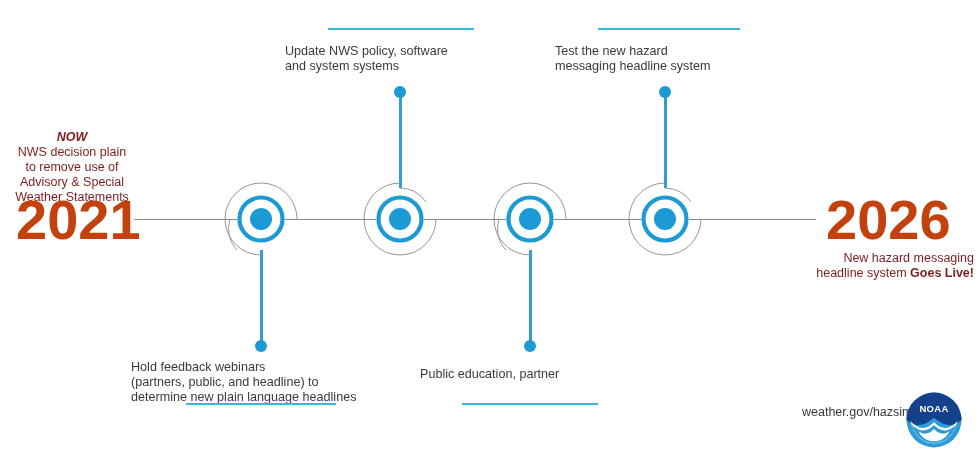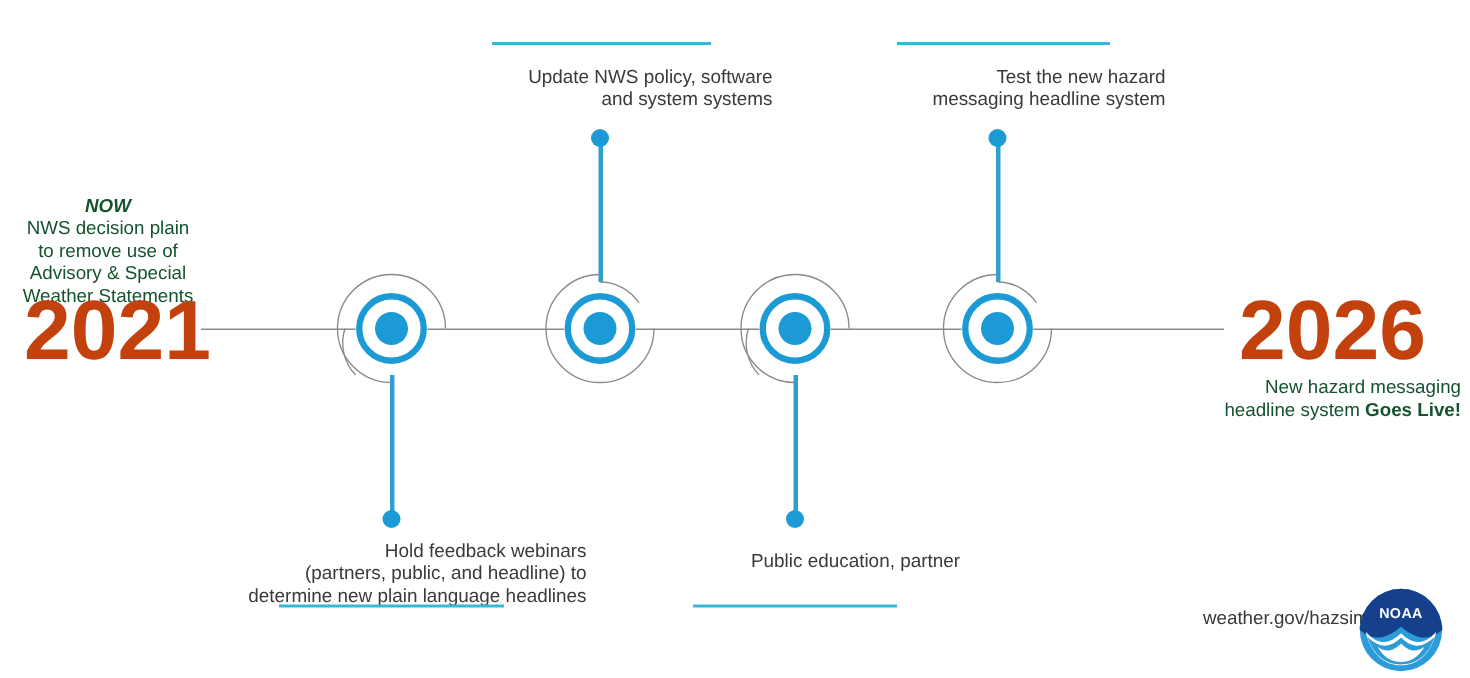--- a/index.html
+++ b/index.html
@@ -37,21 +37,21 @@
     font-weight: 700;
     letter-spacing: 0px;
     line-height: 1;
     white-space: nowrap;
   }
   .year-left  { left: 16px;  top: 192px; }
   .year-right { left: 826px; top: 192px; }
 
   .year-caption {
     position: absolute;
-    color: #14532d;
+    color: #7f1d1d;
     font-size: 12.5px;
     line-height: 15px;
   }
   .caption-left {
     left: 6px;
     top: 130px;
     width: 132px;
     text-align: center;
   }
   .caption-right {
@@ -97,21 +97,21 @@
     border-radius: 50%;
     background: #1b9ad6;
   }
 
   
   .callout {
     position: absolute;
     color: #3a3a3a;
     font-size: 12.6px;
     line-height: 15px;
-    text-align: right;
+    text-align: left;
   }
   .rule {
     position: absolute;
     height: 2px;
     background: #3ab7d8;
   }
 
   
   .site-url {
     position: absolute;

